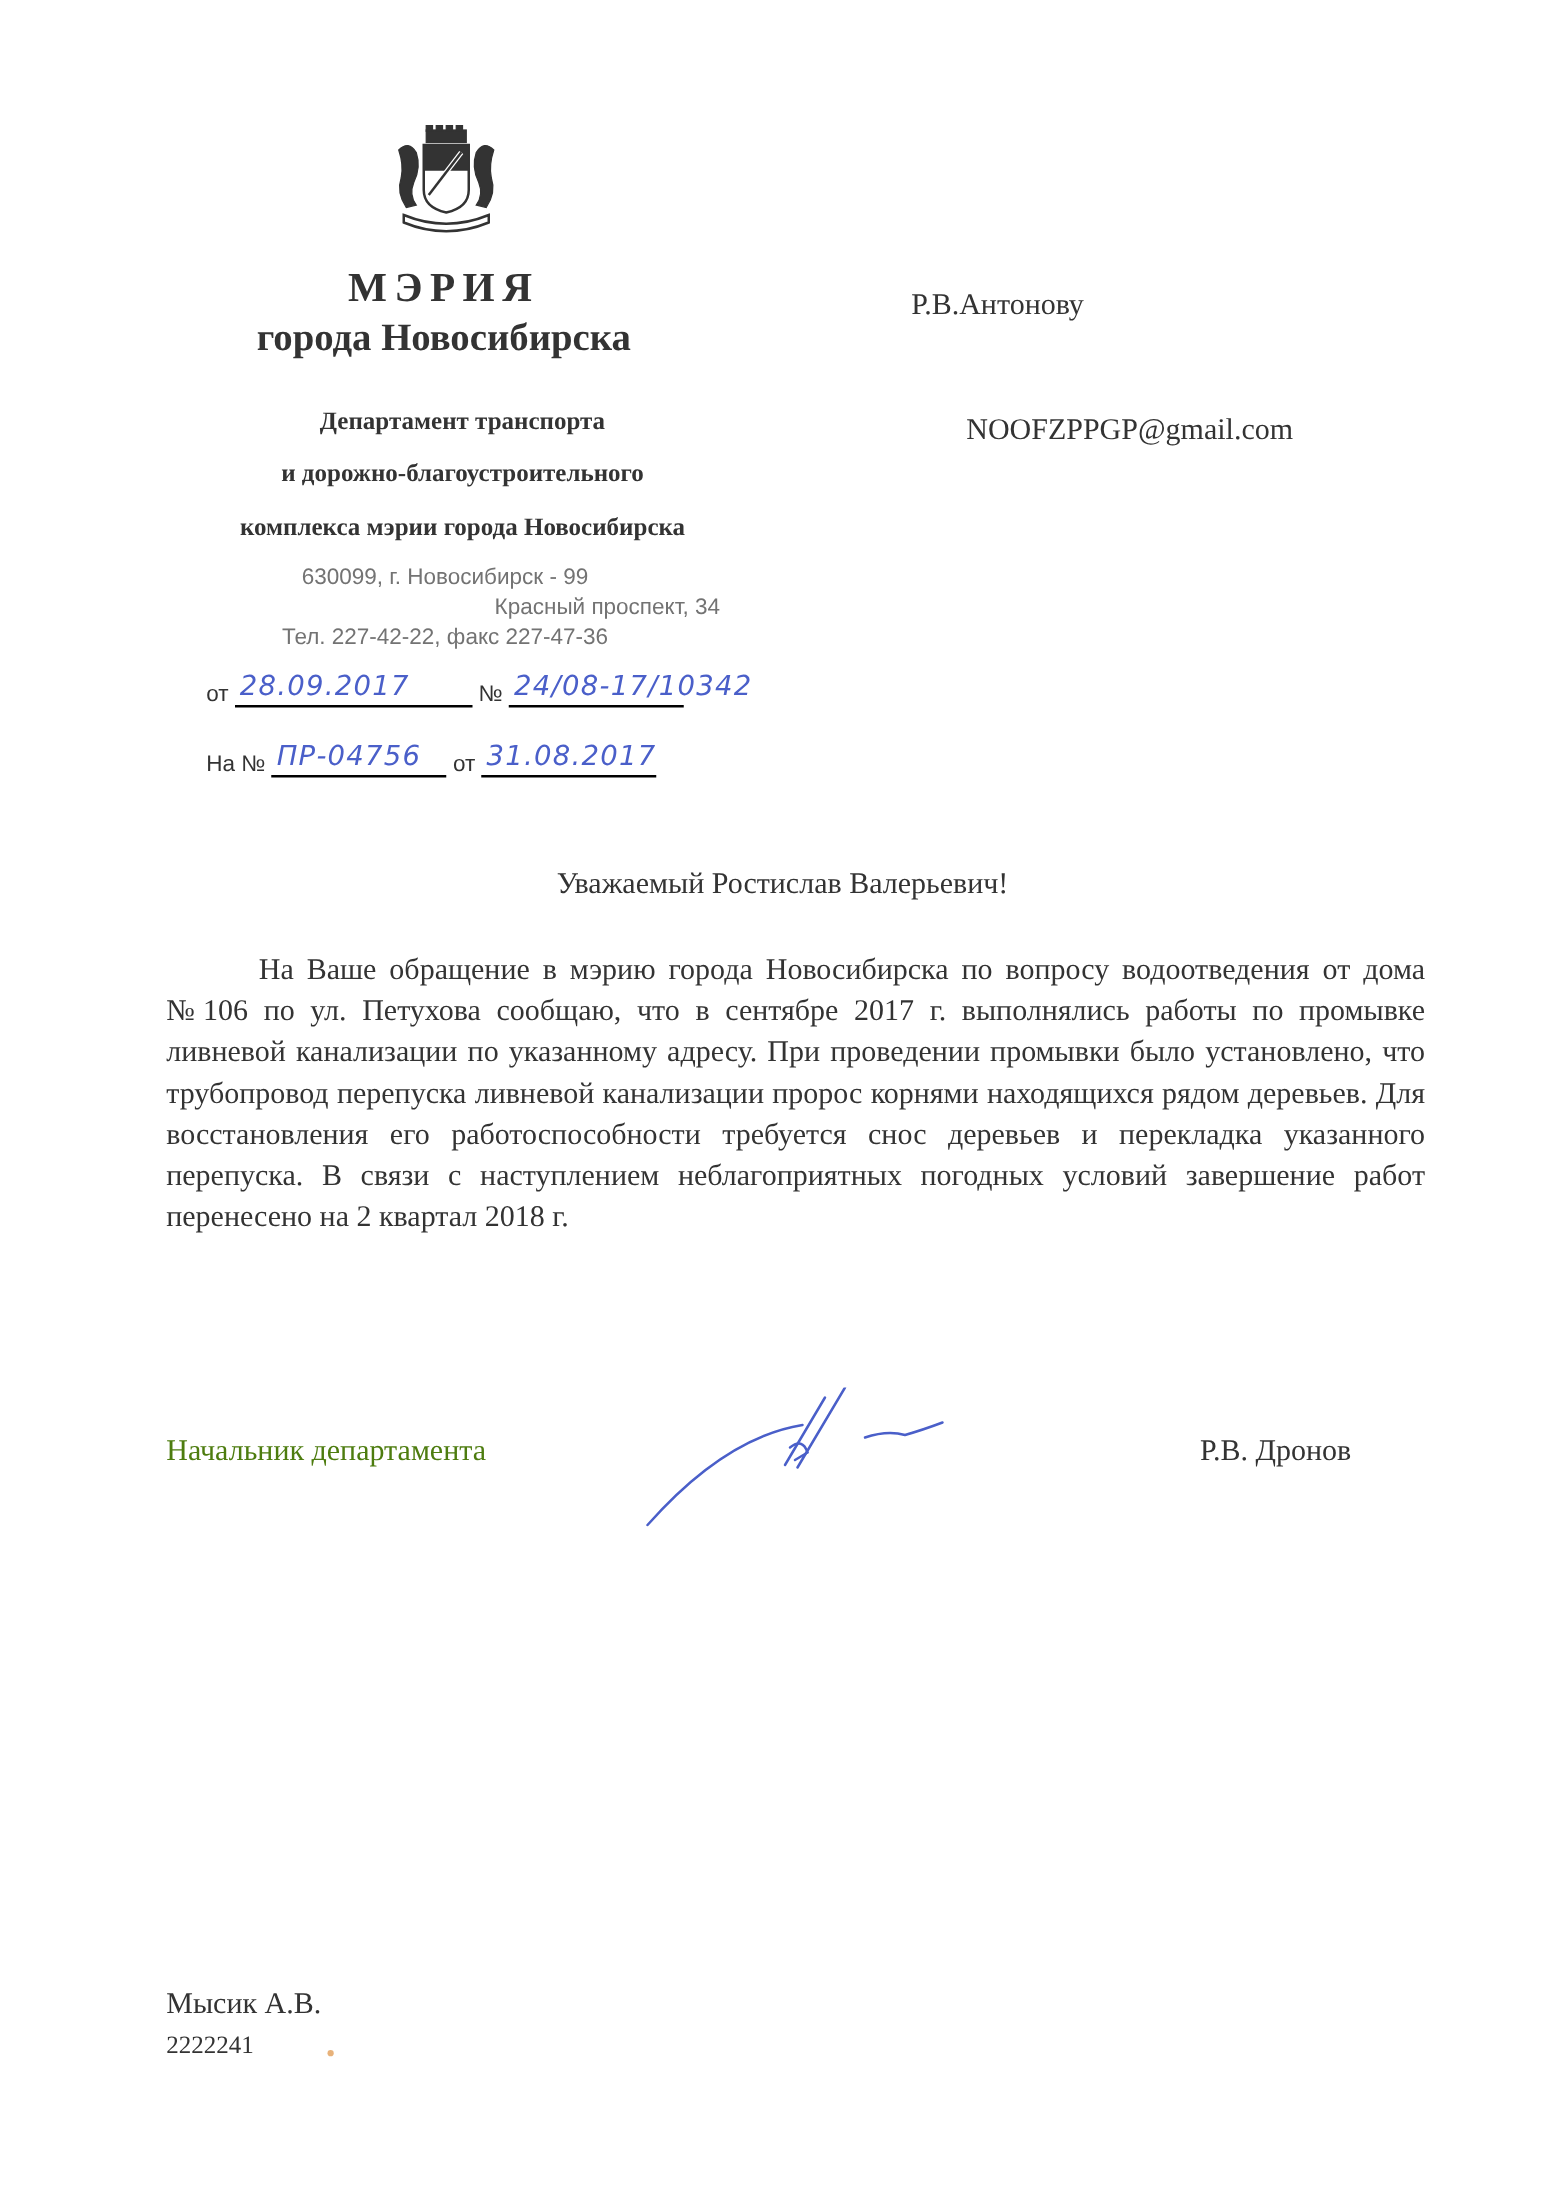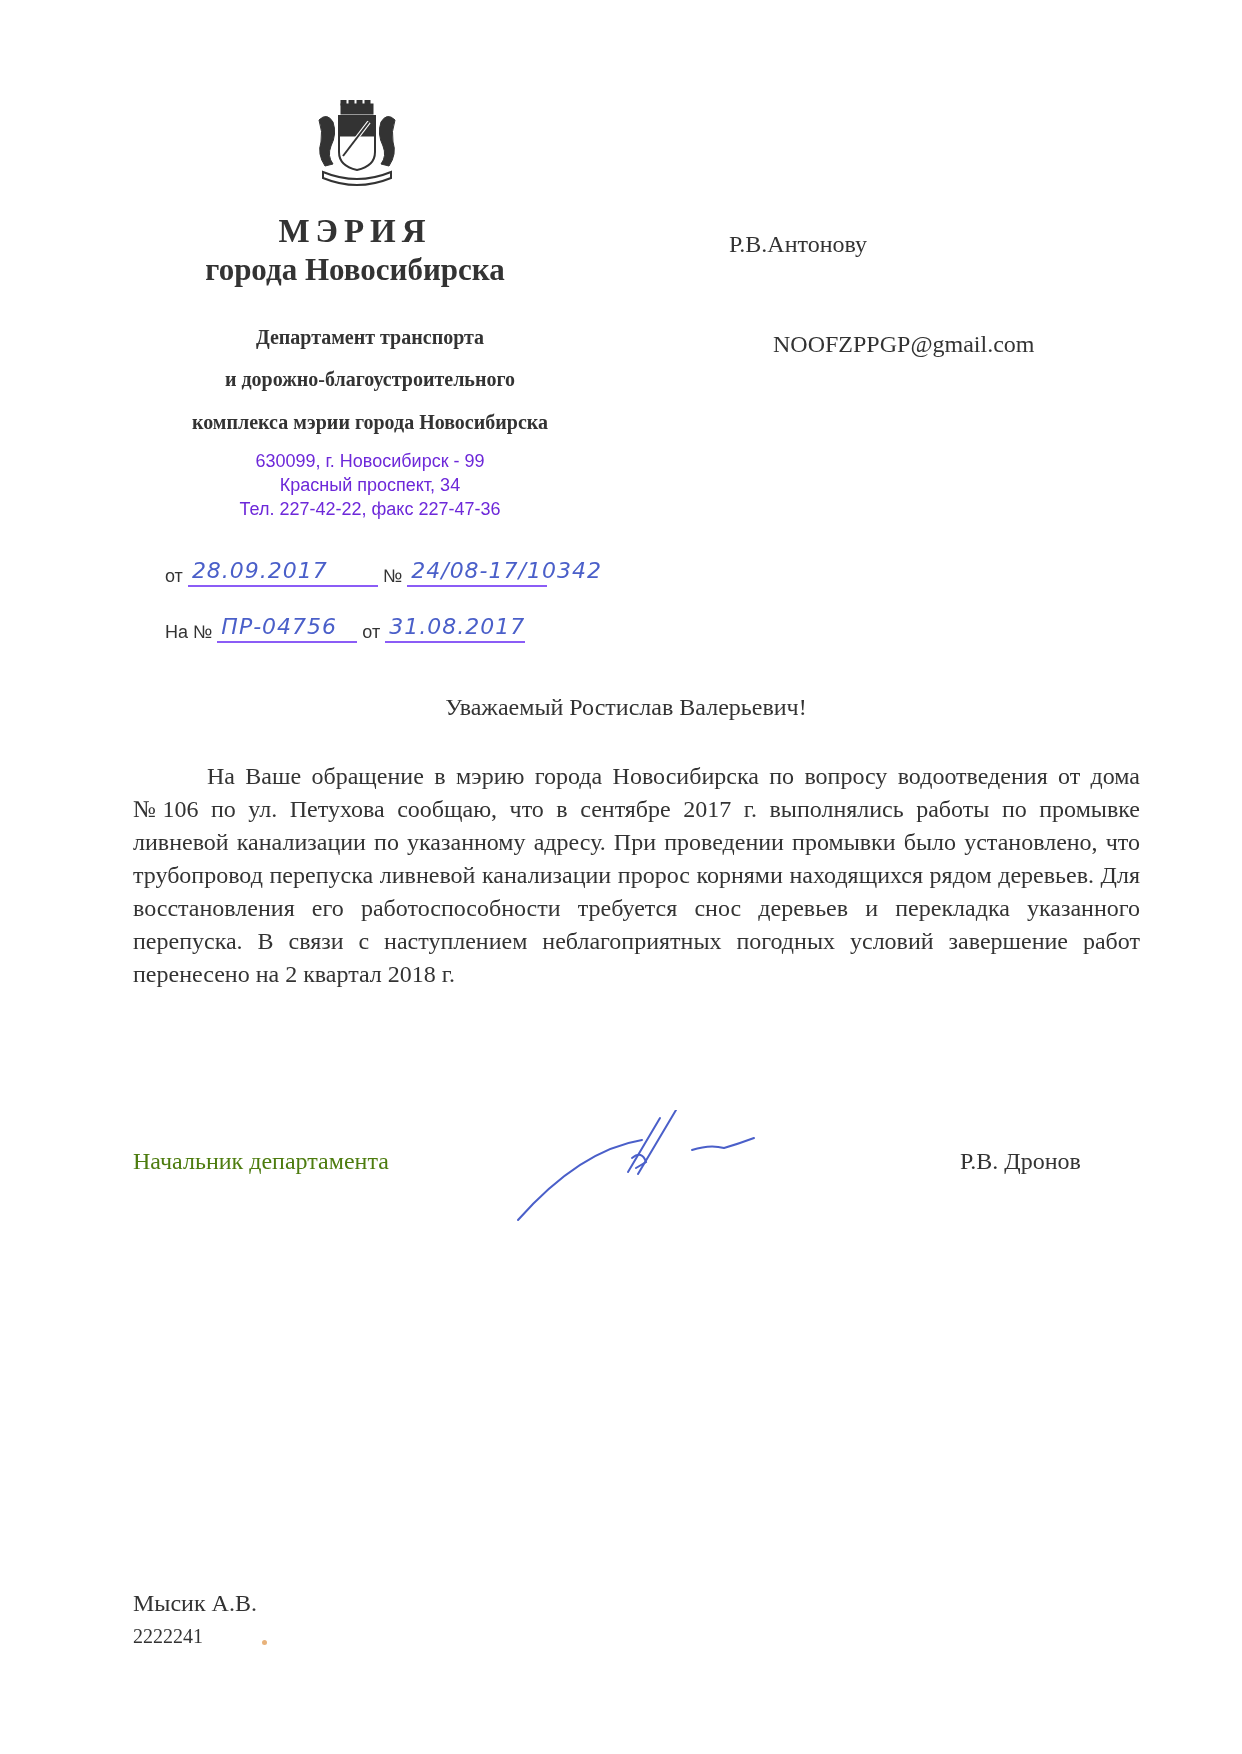--- a/index.html
+++ b/index.html
@@ -13,27 +13,27 @@
   #emblem { left:313px; top:100px; width:88px; height:92px; }
 
   #org-title { left:150px; top:213px; width:410px; font-size:33px; font-weight:bold; letter-spacing:6px; color:#333; }
   #org-city  { left:150px; top:252px; width:410px; font-size:31px; font-weight:bold; color:#333; }
 
   .dept { left:130px; width:480px; font-size:20px; font-weight:bold; color:#333; }
   #dept-1 { top:326px; }
   #dept-2 { top:368px; }
   #dept-3 { top:411px; }
 
-  .addr { left:150px; width:440px; font-size:18px; color:#6d28d9; }
+  .addr { left:136px; width:440px; font-size:18px; color:#737373; }
   #addr-1 { top:451px; }
-  #addr-2 { top:475px; }
+  #addr-2 { top:475px;text-align:right; }
   #addr-3 { top:499px; }
 
   .reg-row { left:165px; font-size:18px; color:#333; }
-  .reg-line { display:inline-block; border-bottom:2px solid #8b5cf6; height:26px; vertical-align:bottom; position:relative;margin-top:21px; }
+  .reg-line { display:inline-block; border-bottom:2px solid #000000; height:26px; vertical-align:bottom; position:relative; }
   .reg-line .hand { position:absolute; left:4px; bottom:2px; font-size:22px; white-space:nowrap; }
   #reg-out { top:538px; }
   #reg-in { top:594px; }
 
   #recipient { left:729px; top:231px; font-size:24px; color:#333; }
   #email { left:729px; top:331px; font-size:24px; color:#333;margin-left:44px; }
 
   #greeting { left:0; top:694px; width:1242px; font-size:24px; color:#333; }
   #greeting span { position:relative; left:5px; }
 

